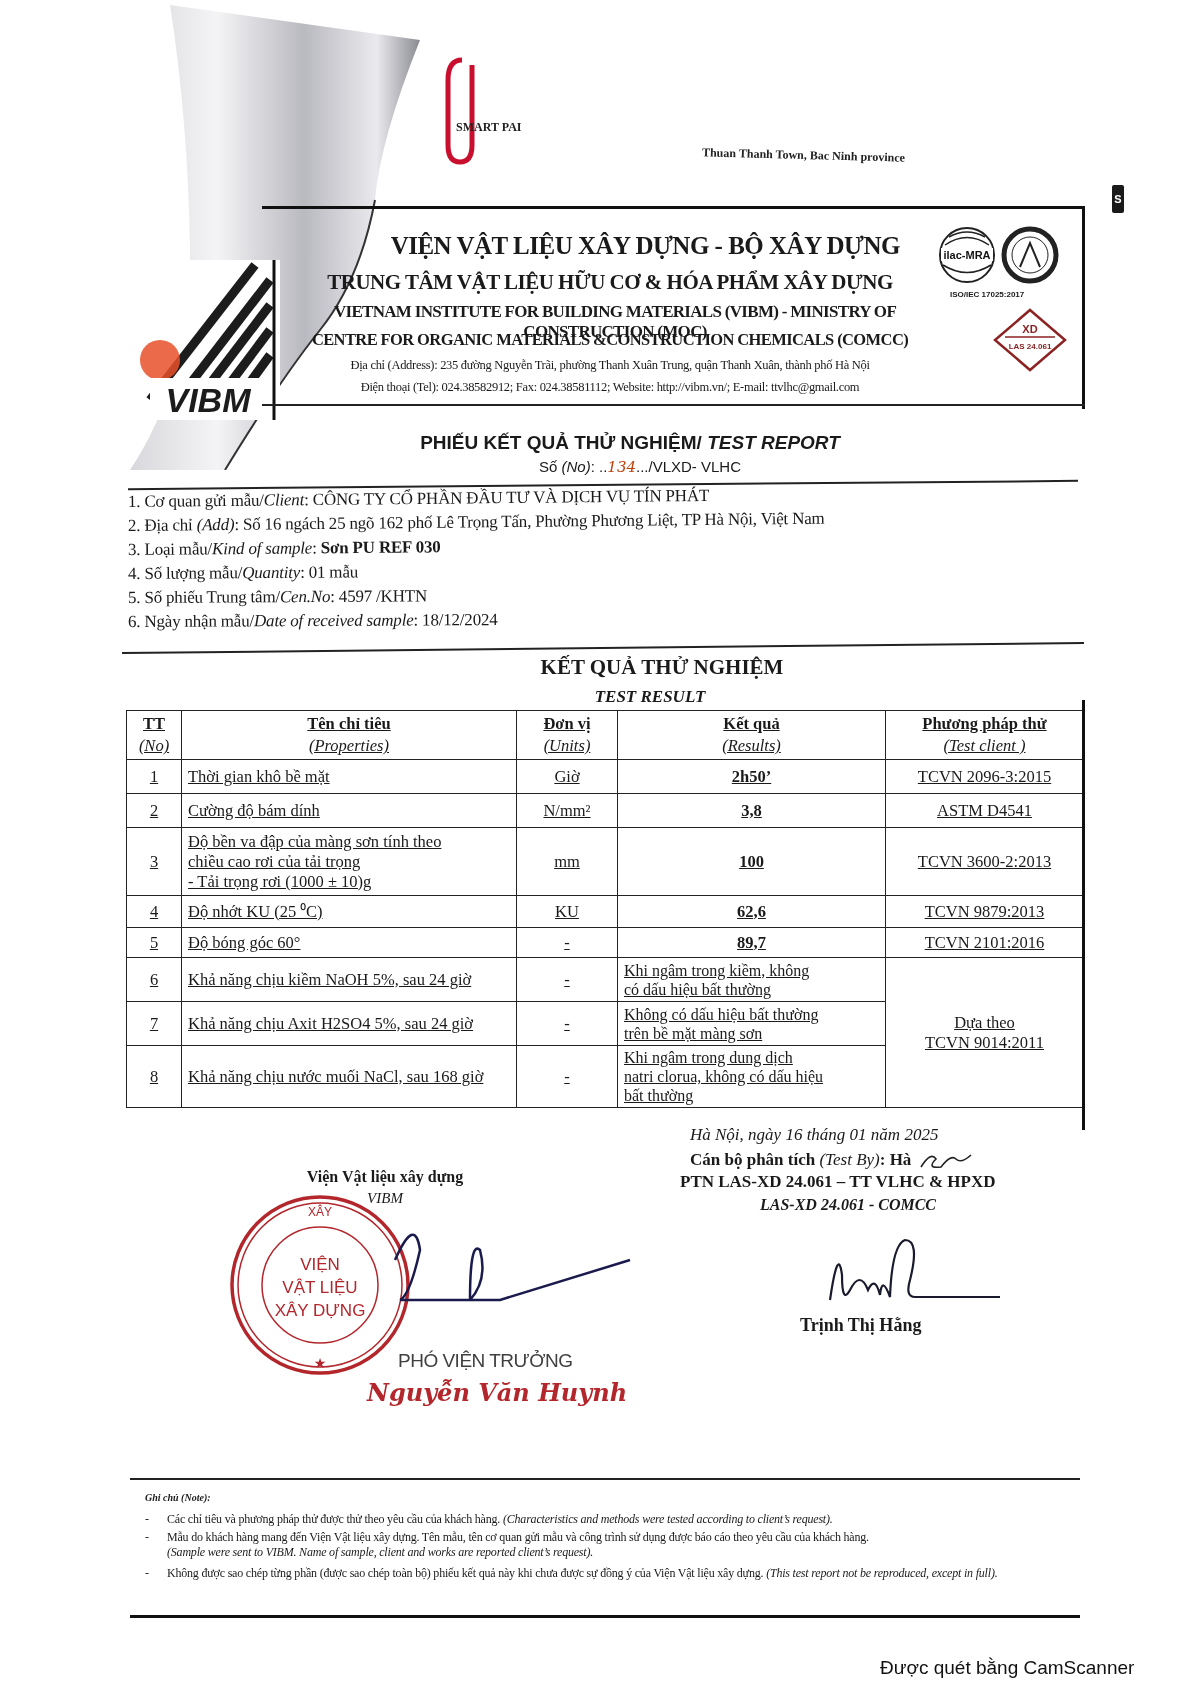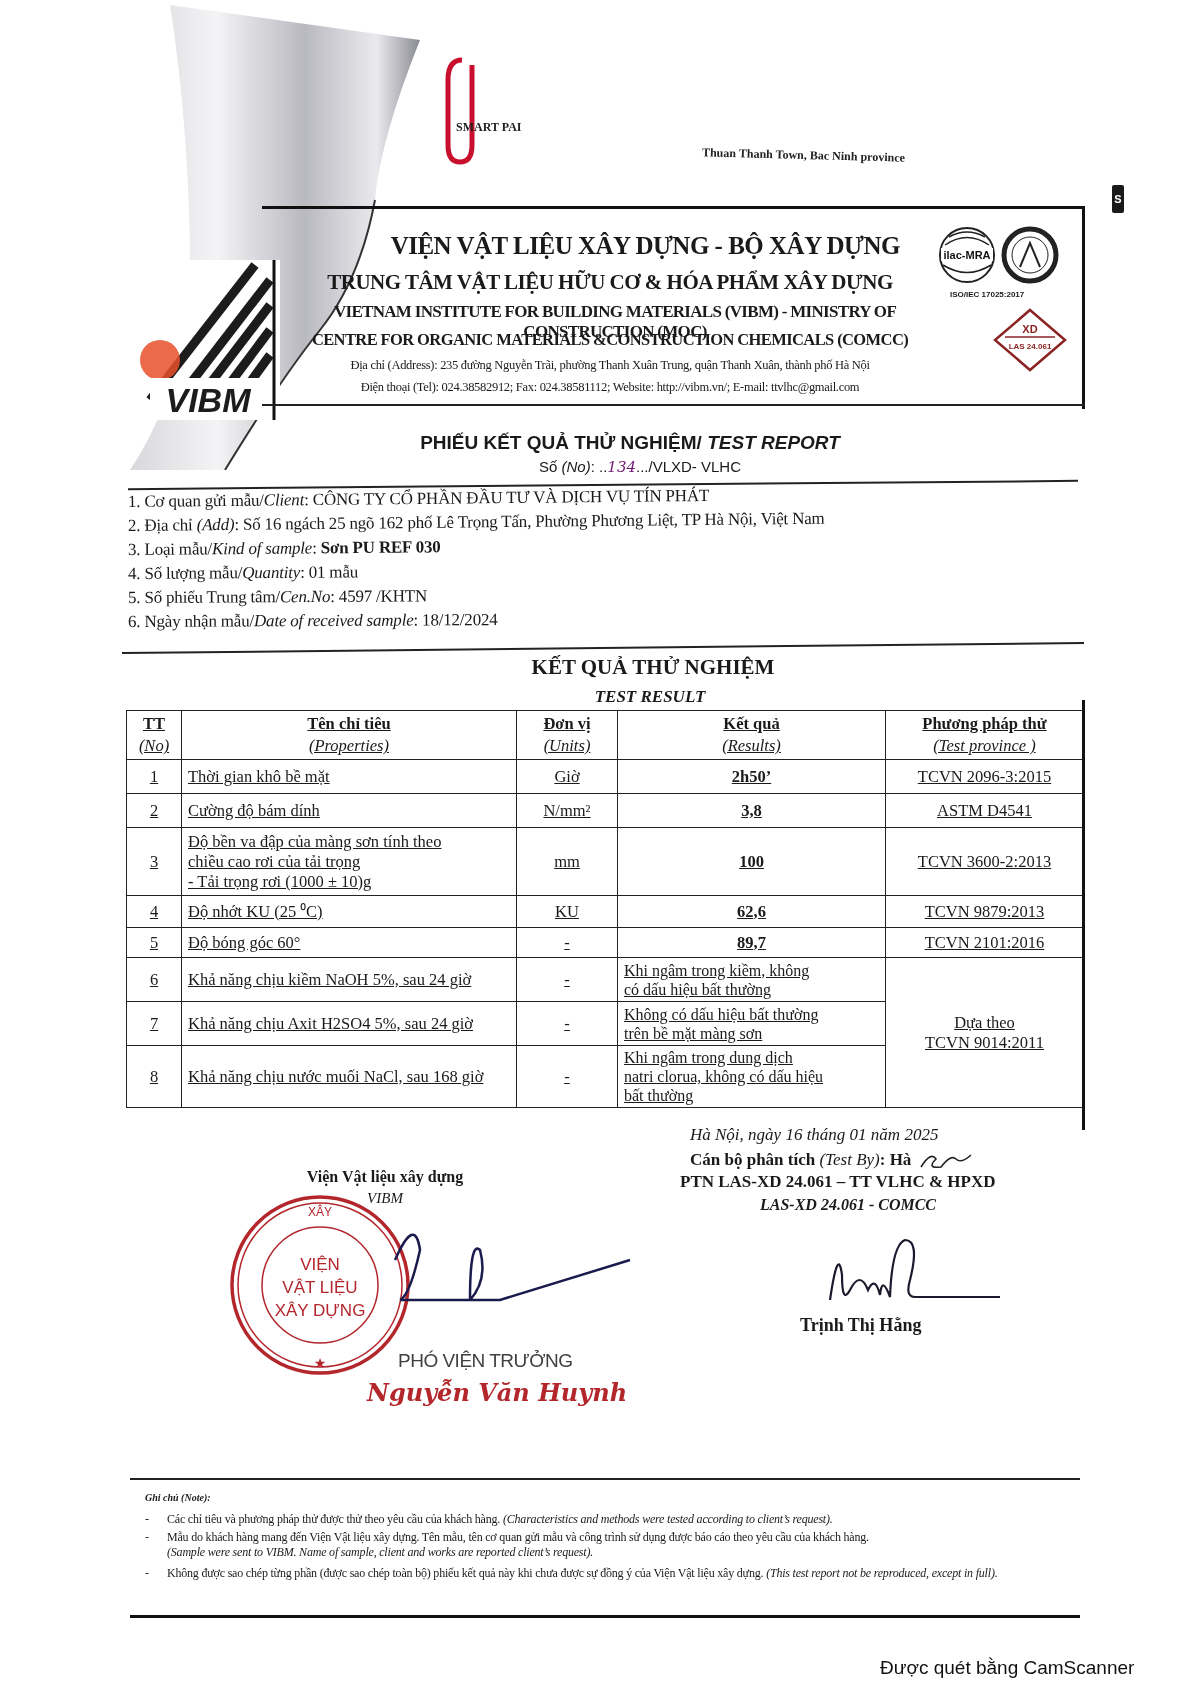--- a/index.html
+++ b/index.html
@@ -21,24 +21,24 @@
   .h4 { left:300px; top:330px; width:620px; text-align:center; font-size:16.5px; font-weight:bold; letter-spacing:-0.6px; }
   .h5 { left:300px; top:358px; width:620px; text-align:center; font-size:12.5px; letter-spacing:-0.3px; }
   .h6 { left:300px; top:380px; width:620px; text-align:center; font-size:12.5px; letter-spacing:-0.3px; }
   .badges { left:935px; top:225px; width:140px; height:150px; }
   .iso-text { left:950px; top:290px; font-family:"Liberation Sans", sans-serif; font-size:8px; font-weight:bold; }
   .hr { height:0; border-top:2px solid #222; }
   .report-title { left:300px; top:432px; width:660px; text-align:center; font-family:"Liberation Sans", sans-serif;
                   font-size:19px; font-weight:bold; }
   .report-title i { font-style:italic; }
   .report-no { left:440px; top:458px; width:400px; text-align:center; font-family:"Liberation Sans", sans-serif; font-size:15px; }
-  .report-no .hand { font-family:"DejaVu Serif", serif; font-style:italic; color:#701a75; }
+  .report-no .hand { font-family:"DejaVu Serif", serif; font-style:italic; color:#c2410c; }
   .info { left:128px; font-size:17px; letter-spacing:-0.2px; white-space:nowrap; }
   .info i { font-style:italic; }
-  .sec-title { left:303px; top:655px; width:700px; text-align:center; font-size:21px; font-weight:bold; }
+  .sec-title { left:312px; top:655px; width:700px; text-align:center; font-size:21px; font-weight:bold; }
   .sec-sub { left:300px; top:687px; width:700px; text-align:center; font-size:17px; font-weight:bold; font-style:italic; }
   table.res { position:absolute; left:126px; top:710px; width:958px; border-collapse:collapse; font-size:16.5px; }
   table.res th, table.res td { border:1.5px solid #222; padding:2px 6px; vertical-align:middle; }
   table.res thead th { font-weight:bold; text-align:center; line-height:22px; }
   table.res thead th i { font-weight:normal; font-style:italic; }
   table.res th.mth { font-family:"Liberation Serif", serif; }
   td.c { text-align:center; }
   td.b { font-weight:bold; text-align:center; }
   td.l { text-align:left; line-height:20px; }
   td.sm { font-size:16px; line-height:19px; text-align:left; }
@@ -155,21 +155,21 @@
 <div class="abs sec-title">KẾT QUẢ THỬ NGHIỆM</div>
 <div class="abs sec-sub">TEST RESULT</div>
 
 <table class="res">
   <thead>
     <tr>
       <th style="width:42px;"><span>TT</span><br><i>(No)</i></th>
       <th style="width:322px;"><span>Tên chỉ tiêu</span><br><i>(Properties)</i></th>
       <th style="width:88px;"><span>Đơn vị</span><br><i>(Units)</i></th>
       <th style="width:255px;"><span>Kết quả</span><br><i>(Results)</i></th>
-      <th class="mth"><span>Phương pháp thử</span><br><i>(Test province )</i></th>
+      <th class="mth"><span>Phương pháp thử</span><br><i>(Test client )</i></th>
     </tr>
   </thead>
   <tbody id="res-body">
       <tr style="height: 34px;">
         <td class="c">1</td>
         <td class="l">Thời gian khô bề mặt</td>
         <td class="c">Giờ</td>
         <td class="b">2h50’</td>
         <td class="c">TCVN 2096-3:2015</td>
       </tr>

